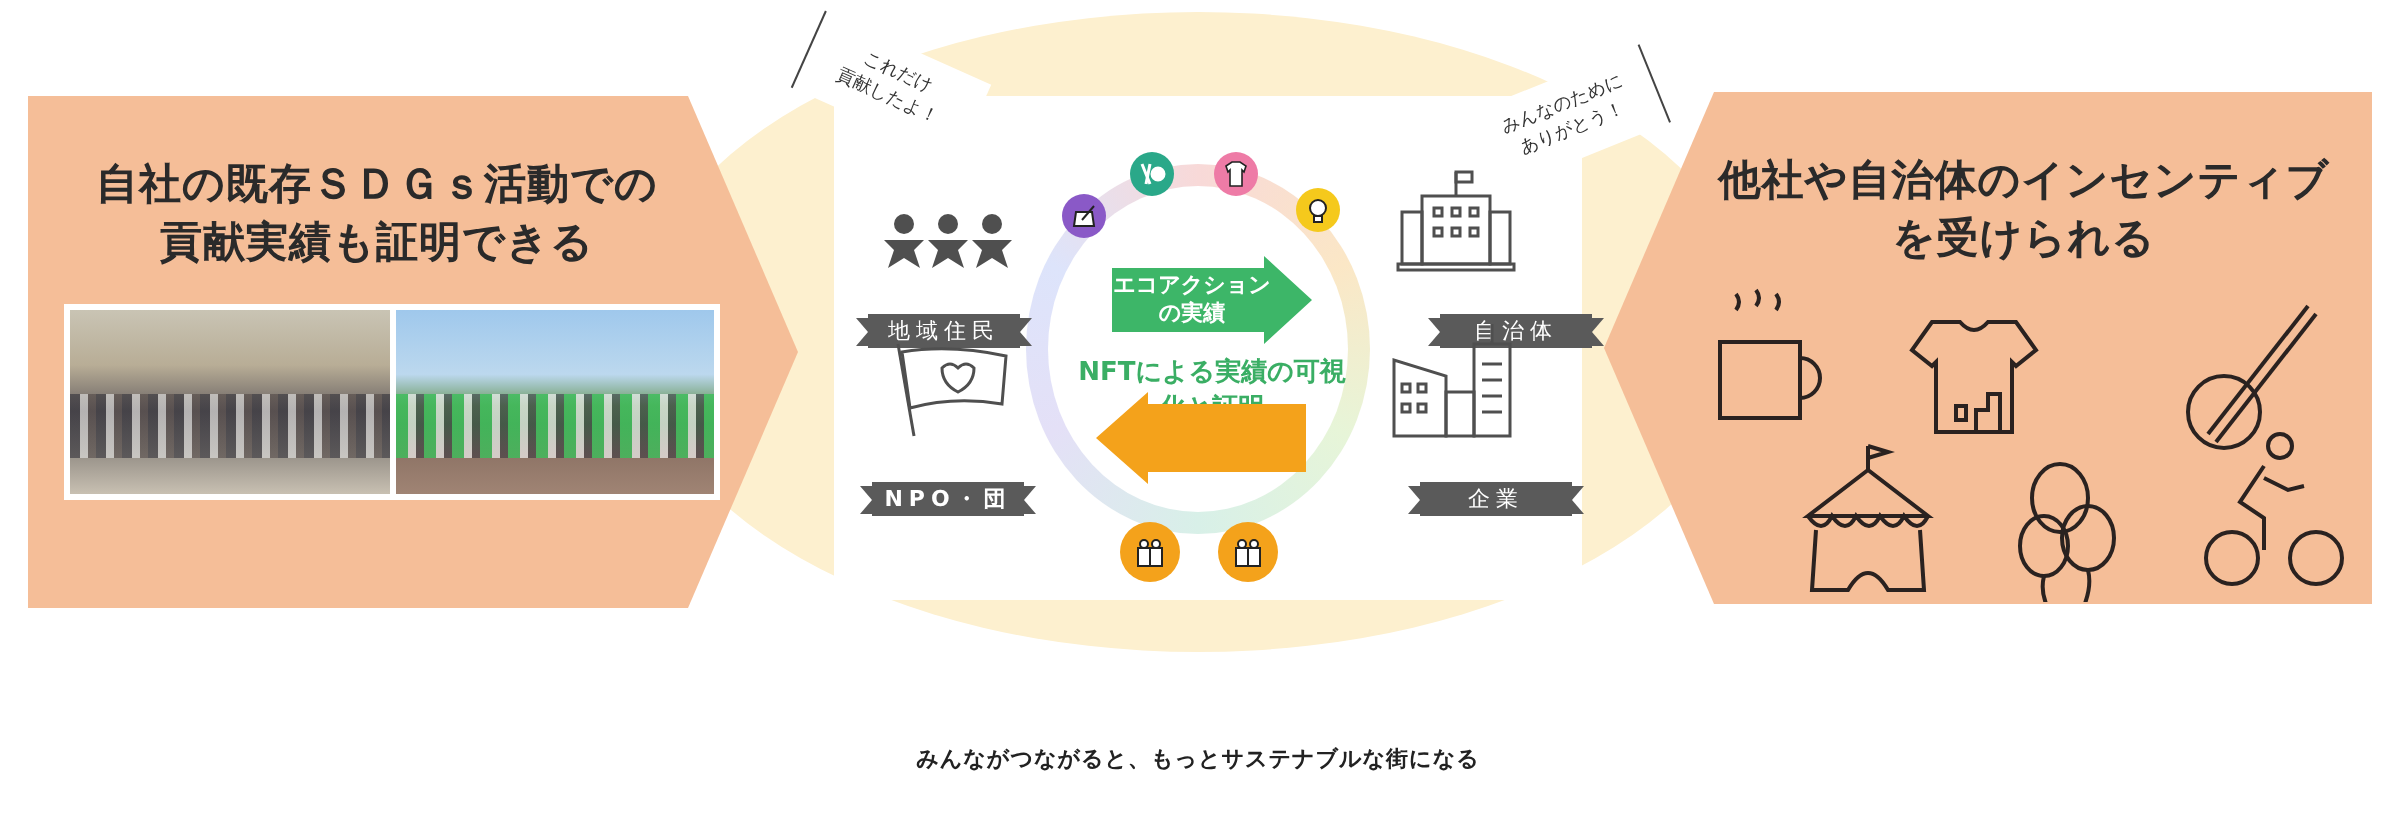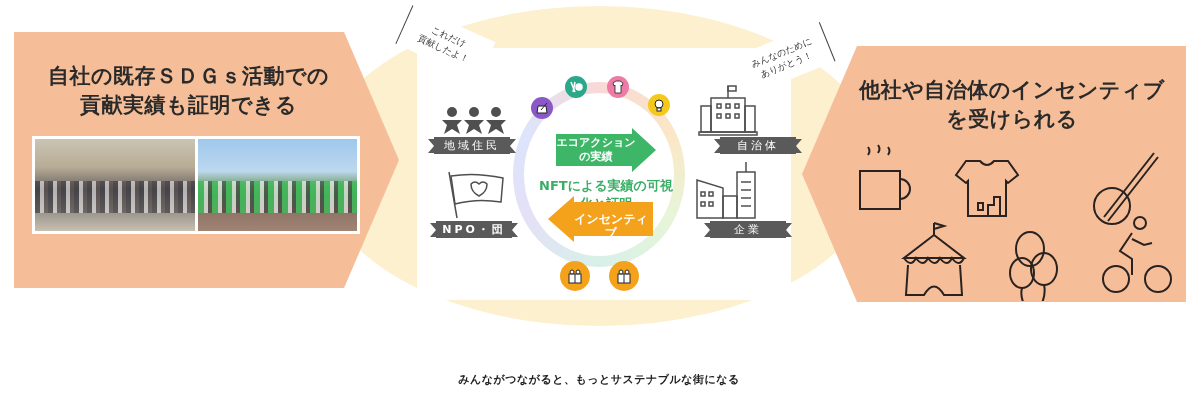--- a/index.html
+++ b/index.html
@@ -3,21 +3,21 @@
 <meta charset="utf-8">
 <style>
   html, body { margin: 0; padding: 0; background: #ffffff; }
   body { width: 1198px; height: 412px; position: relative; overflow: hidden;
          font-family: "DejaVu Sans", "Liberation Sans", sans-serif; color: #222; }
   .abs { position: absolute; }
   
   .big-circle { left: 318px; top: 6px; width: 562px; height: 320px; border-radius: 50%;
                 background: #fdf0cf; }
   
-  .panel-left { left: 14px; top: 32px; width: 385px; height: 240px; }
+  .panel-left { left: 14px; top: 48px; width: 385px; height: 240px; }
   .panel-right { left: 802px; top: 46px; width: 384px; height: 312px; }
   .panel-title { position: absolute; width: 100%; text-align: center; font-weight: bold;
                  font-size: 21px; line-height: 29px; color: #2a2a2a; letter-spacing: 0.5px; }
   .photos { position: absolute; left: 18px; top: 104px; width: 328px; height: 98px;
             background: #fff; padding: 3px; box-sizing: border-box; display: flex; gap: 3px; }
   .photo { flex: 1; position: relative; overflow: hidden; }
   .photo1 { background: linear-gradient(#c9c4b4 0%, #b8ad96 30%, #6a6464 55%, #908a82 75%, #c8c0b2 100%); }
   .photo2 { background: linear-gradient(#9fc8ec 0%, #bcd8ee 35%, #6b9a63 52%, #5c8a57 62%, #8e7466 78%, #a08474 100%); }
   .photo .crowd { position: absolute; left: 0; right: 0; bottom: 18px; height: 32px;
                   background: repeating-linear-gradient(90deg, rgba(40,40,50,.55) 0 5px, rgba(230,230,230,.6) 5px 9px, rgba(70,60,60,.5) 9px 13px); }
@@ -25,21 +25,21 @@
   
   .card { left: 417px; top: 48px; width: 374px; height: 252px; background: #fff; }
   .ring { left: 513px; top: 82px; width: 172px; height: 185px; border-radius: 50%;
           border: 11px solid transparent;
           background: linear-gradient(#fff,#fff) padding-box,
                       conic-gradient(#f8d9d8, #fbe7c6, #e7f5d8, #d8f0e8, #e4e0f7, #dde4fb, #f8d9d8) border-box;
           box-sizing: border-box; }
   .bubble { background: #fff; font-size: 9px; line-height: 13px; color: #333; text-align: center;
             border-left: 1.5px solid #444; padding: 8px 10px; }
   .ribbon { position: absolute; height: 17px; background: #5a5a5a; color: #fff; font-size: 11px;
-            letter-spacing: 3px; text-align: center; line-height: 17px; }
+            letter-spacing: 3px; text-align: center; line-height: 17px; margin-top: 20px; }
   .ribbon::before, .ribbon::after { content: ""; position: absolute; top: 2px; width: 0; height: 0;
             border-top: 7px solid #5a5a5a; border-bottom: 7px solid #5a5a5a; }
   .ribbon::before { left: -6px; border-left: 6px solid transparent; }
   .ribbon::after { right: -6px; border-right: 6px solid transparent; }
   .green-arrow { left: 556px; top: 128px; width: 100px; height: 44px; }
   .orange-arrow { left: 548px; top: 196px; width: 105px; height: 46px; }
   .arrow-label { position: absolute; color: #fff; font-weight: bold; font-size: 11px;
                  line-height: 14px; text-align: center; }
   .nft-caption { left: 536px; top: 177px; width: 140px; font-size: 13px; color: #3aae64;
                  text-align: center; font-weight: bold; }
@@ -226,21 +226,20 @@
     <div>の実績</div>
   </div>
 </div>
 
 <div class="abs nft-caption">NFTによる実績の可視化と証明</div>
 
 <div class="abs orange-arrow">
   <svg class="abs" style="left:0;top:0" width="105" height="46">
       <polygon points="105,6 26,6 26,0 0,23 26,46 26,40 105,40" fill="#f4a21b"></polygon>
     </svg>
-  <div class="arrow-label" style="left:22px;top:16px;width:82px;font-size:12px;">インセンティブ</div>
 </div>
 
 <div class="icon-circle" style="left:560px;top:261px;width:30px;height:30px;background:#f4a21b;">
   <svg width="16" height="16" fill="#fff" stroke="#222" stroke-width="1">
       <rect x="2" y="6" width="12" height="9"></rect>
       <line x1="8" y1="6" x2="8" y2="15"></line>
       <circle cx="5" cy="4" r="2"></circle>
       <circle cx="11" cy="4" r="2"></circle>
     </svg>
 </div>

